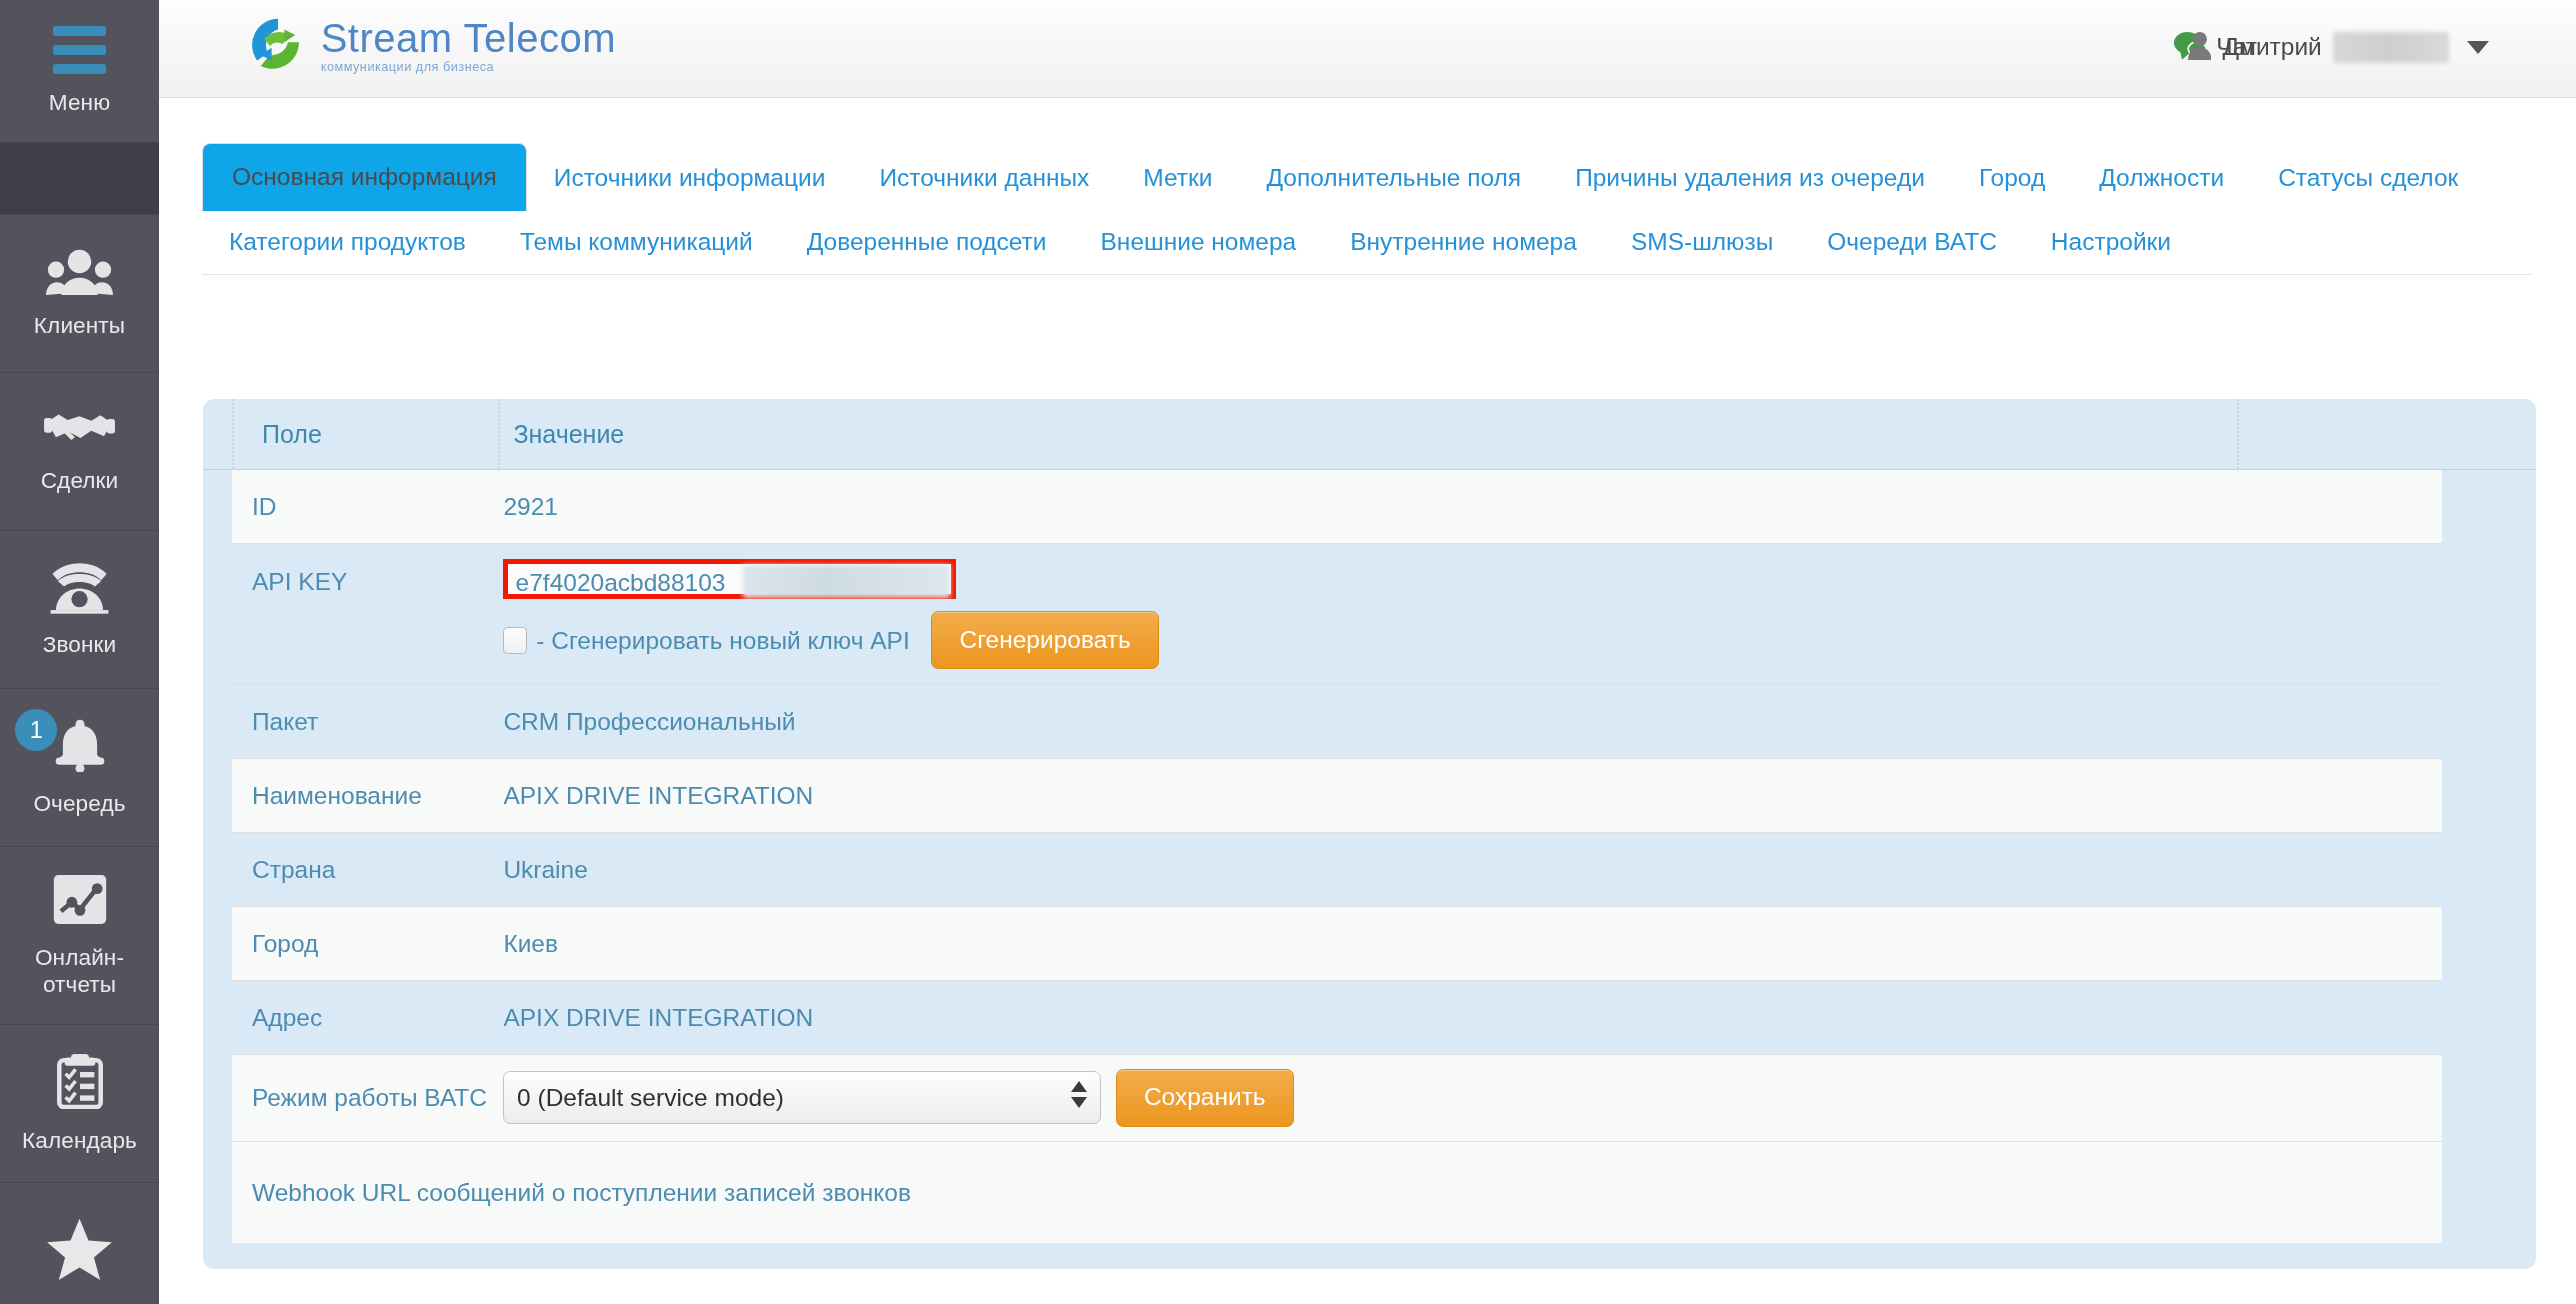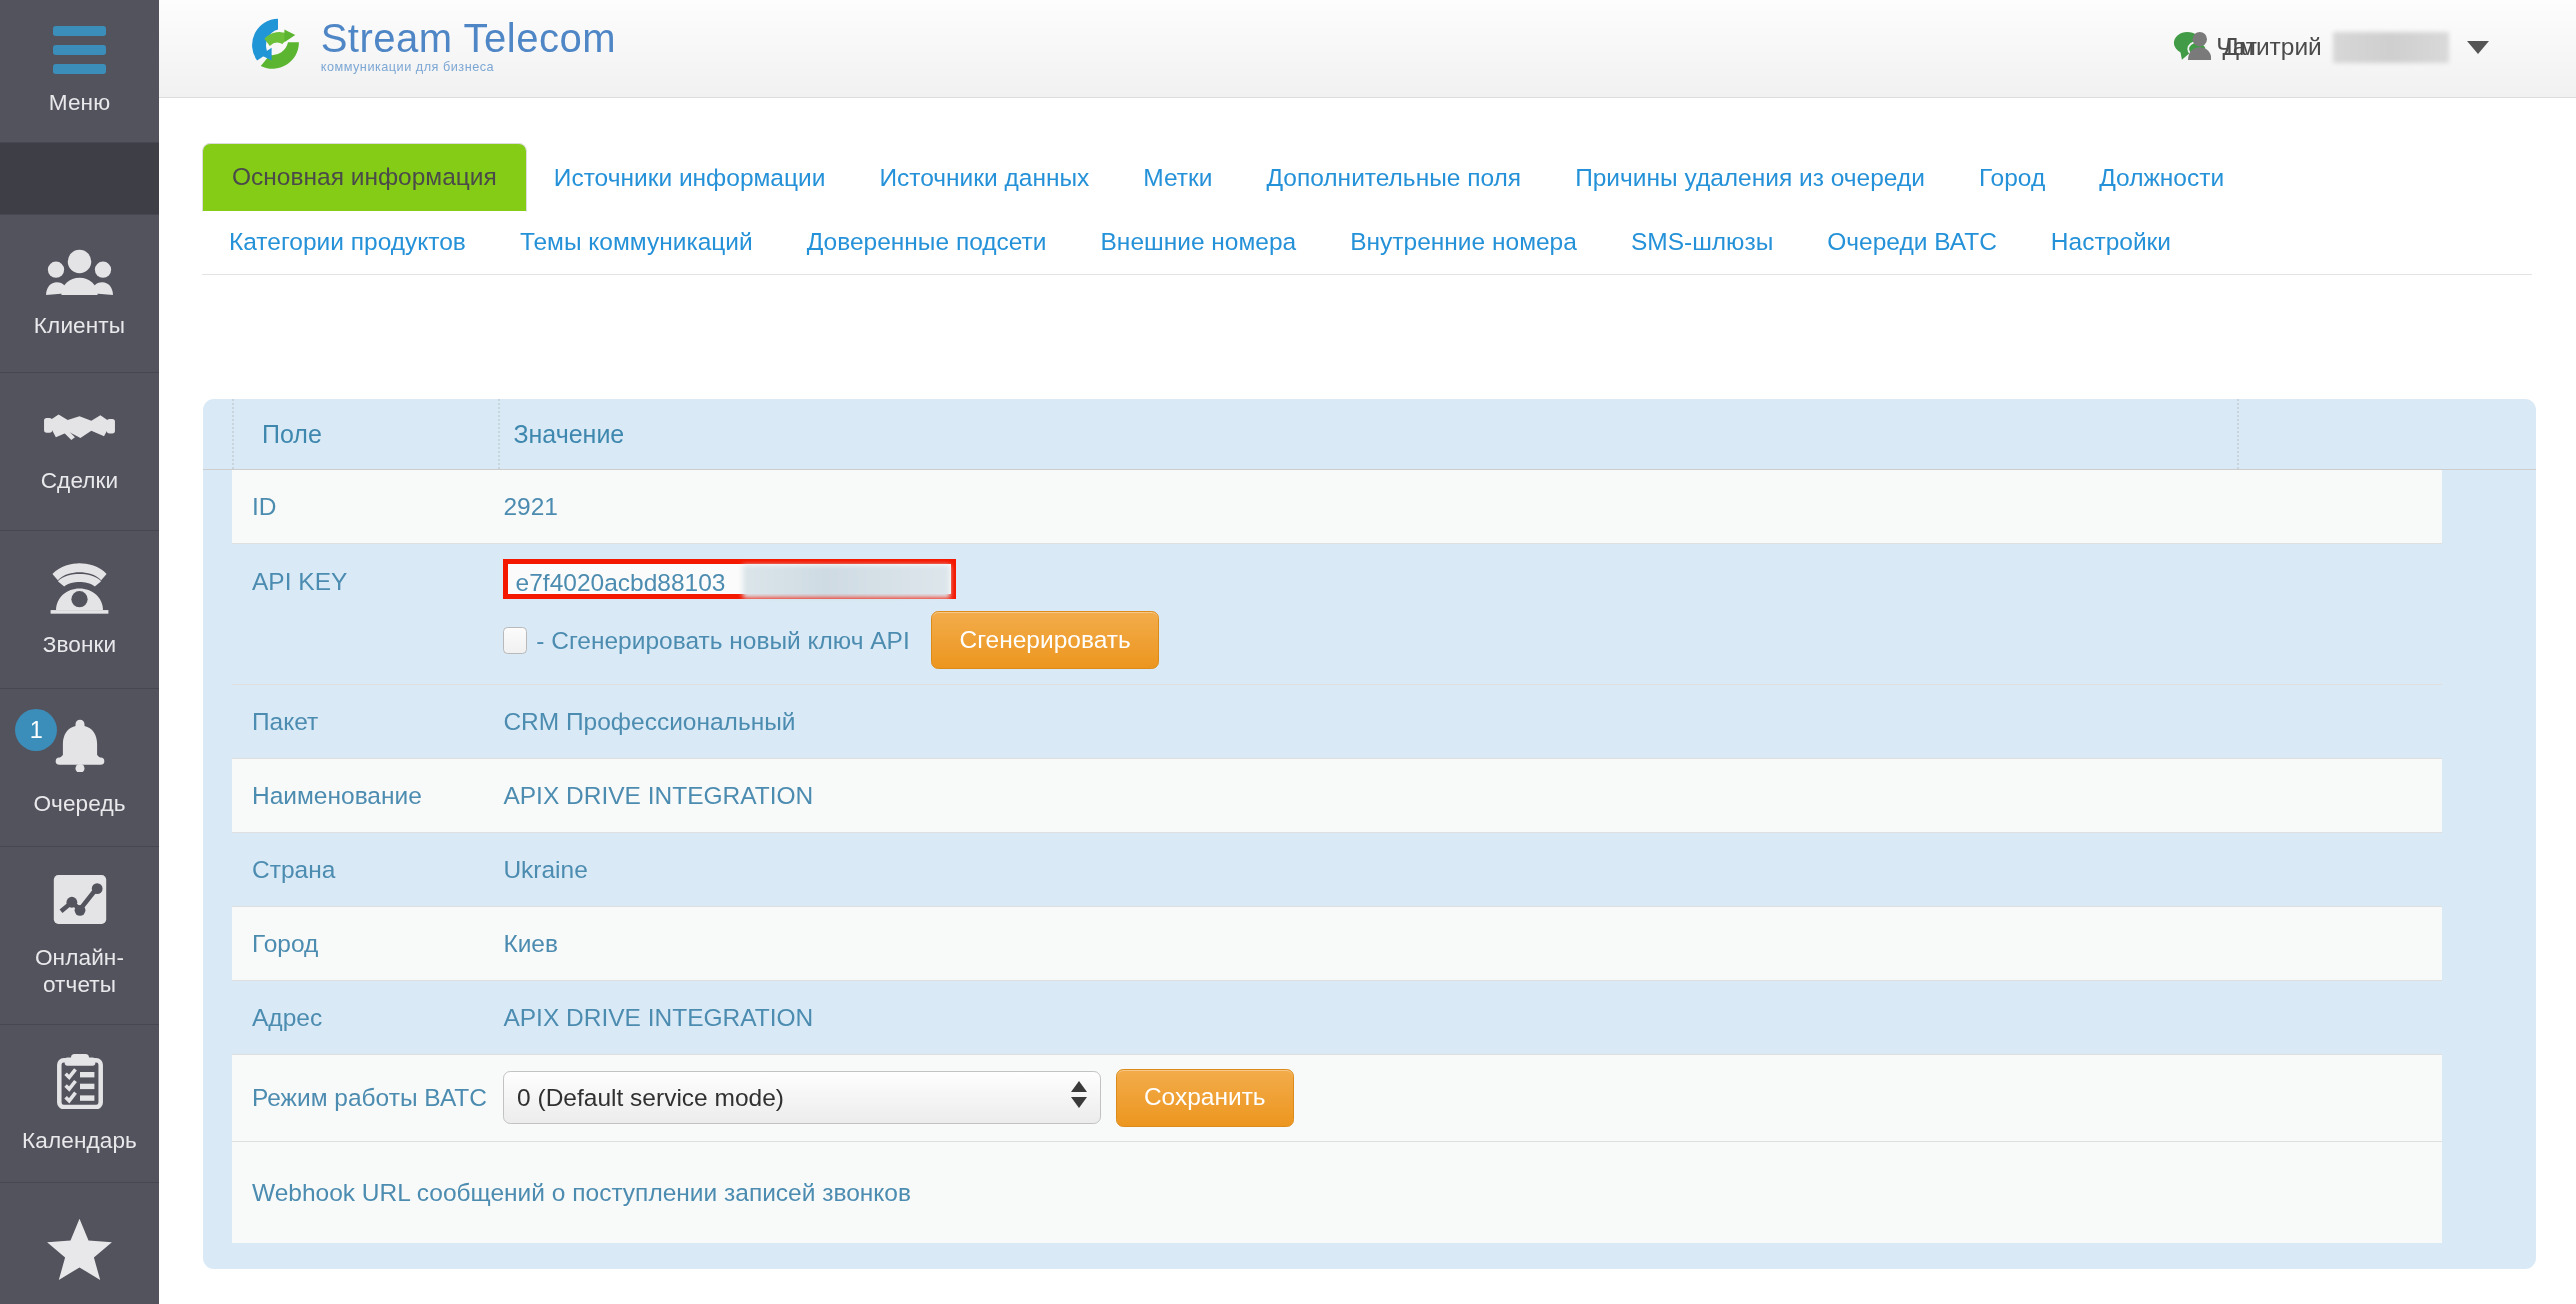--- a/index.html
+++ b/index.html
@@ -122,21 +122,21 @@
   .tab {
     font-size: 24.5px;
     color: #2491d8;
     padding: 16.3px 27px 18px 27px;
     line-height: 29px;
     cursor: pointer;
     white-space: nowrap;
   }
   .tab.active {
     color: #4a4a4a;
-    background: #84cc16;
+    background: #0ea5e9;
     border: 0.9px solid #dcdcdc;
     border-bottom-color: #fff;
     border-radius: 8.2px 8.2px 0 0;
     margin-bottom: -1.8px;
     padding: 18px 29px 20px 29px;
   }
 
   
   #panel {
     position: absolute; left: 203px; top: 399px;
@@ -446,20 +446,21 @@
   <div id="tabs">
     <div class="tab active">Основная информация</div>
     <div class="tab">Источники информации</div>
     <div class="tab">Источники данных</div>
     <div class="tab">Метки</div>
     <div class="tab">Дополнительные поля</div>
     <div class="tab">Причины удаления из очереди</div>
     <div class="tab">Город</div>
 
     <div class="tab">Должности</div>
+    <div class="tab">Статусы сделок</div>
     <div class="tab">Категории продуктов</div>
     <div class="tab">Темы коммуникаций</div>
     <div class="tab">Доверенные подсети</div>
     <div class="tab">Внешние номера</div>
     <div class="tab">Внутренние номера</div>
 
     <div class="tab">SMS-шлюзы</div>
     <div class="tab">Очереди ВАТС</div>
     <div class="tab">Настройки</div>
   </div>

